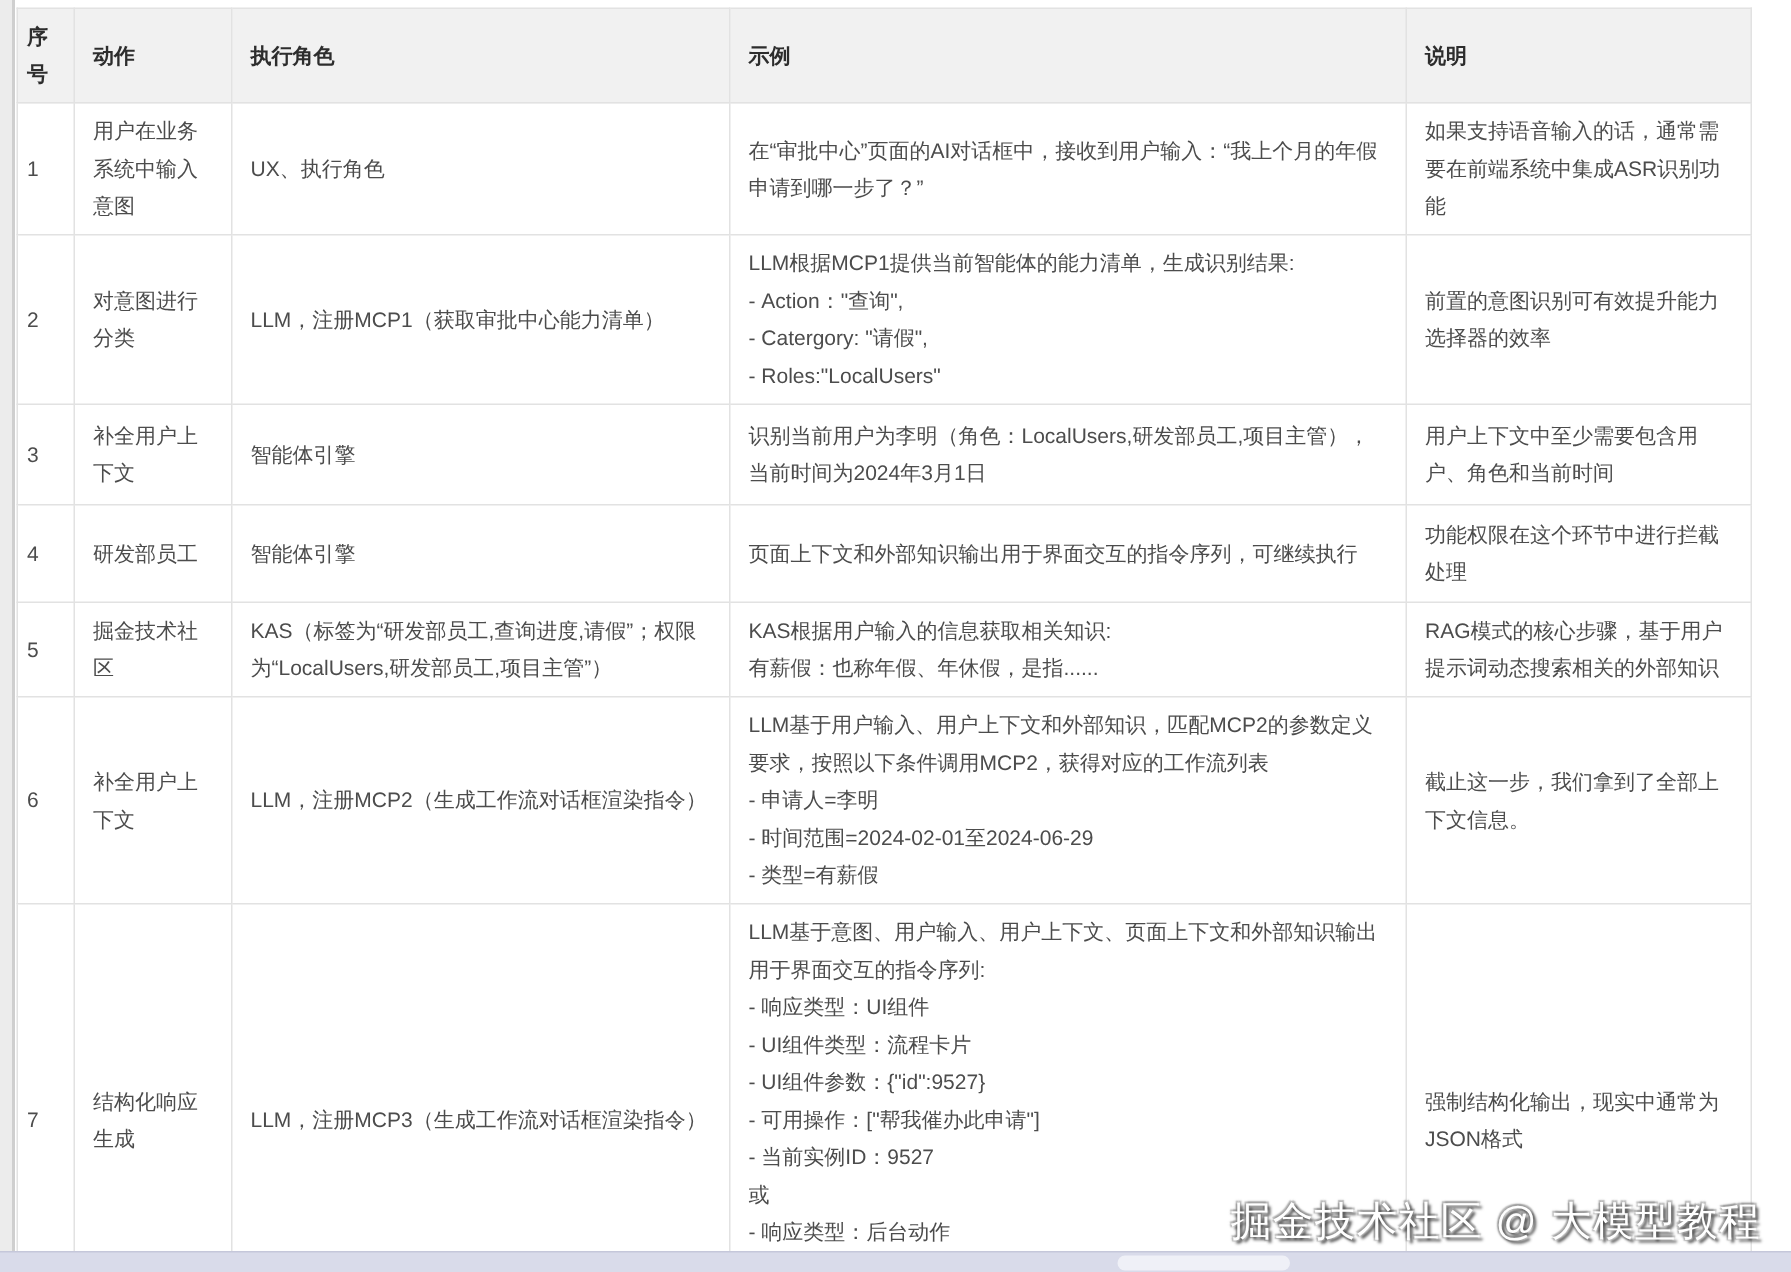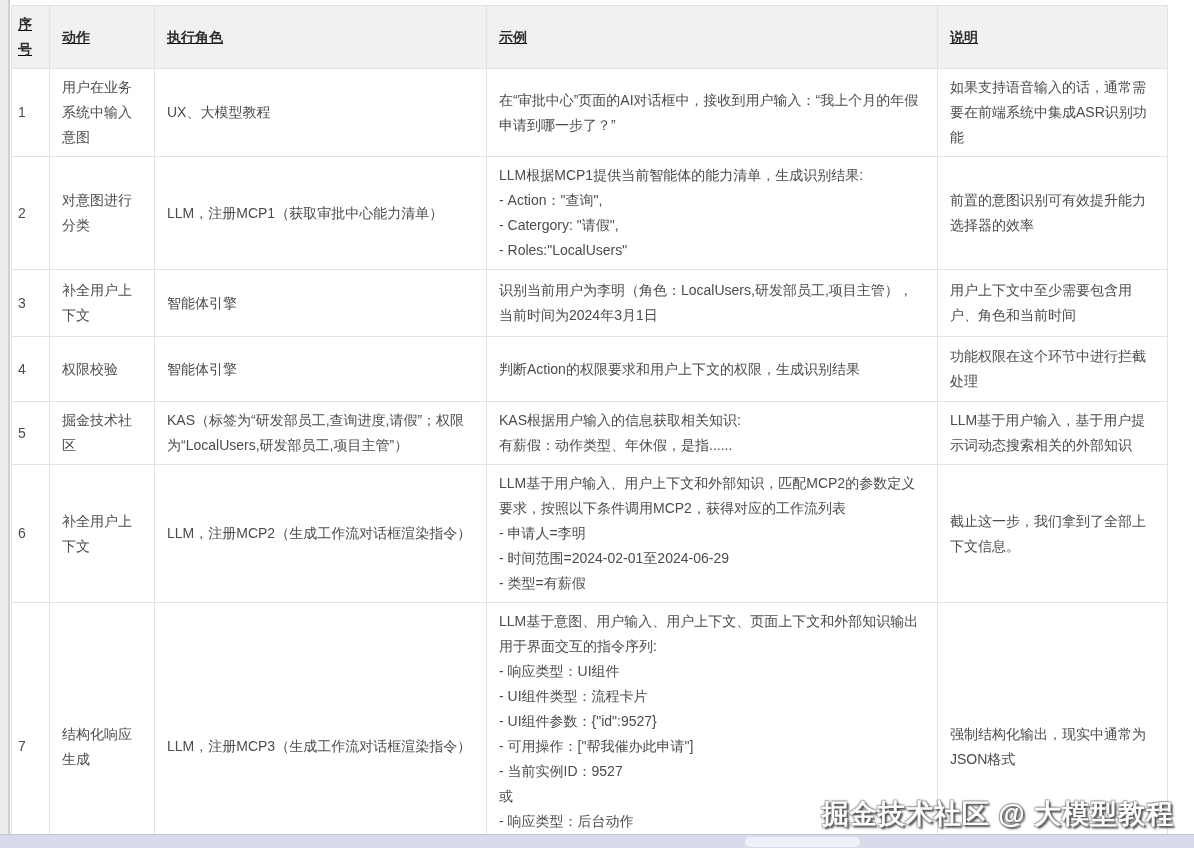--- a/index.html
+++ b/index.html
@@ -27,38 +27,38 @@
     vertical-align: middle;
     font-size: 14px;
     line-height: 25px;
     color: #4c4c4c;
     padding: 6px 12px;
     text-align: left;
     overflow-wrap: break-word;
     word-break: break-word;
     white-space: pre-line;
   }
-  table.wf thead tr { height: 57px; text-decoration: underline; }
+  table.wf thead tr { height: 57px; }
   table.wf th {
     background: #f1f1f1;
     color: #2d2d2d;
     font-weight: bold;
   }
   .c-no { padding: 6px 6px !important; }
   tr.r1 { height: 79px; }
   tr.r2 { height: 102px; }
   tr.r3 { height: 67px; }
   tr.r4 { height: 65px; }
   tr.r5 { height: 63px; }
   tr.r6 { height: 137px; }
   .watermark {
     position: absolute;
     right: 20px; bottom: 16px;
     font-size: 27px;
-    font-weight: bold;
+    font-weight: normal;
     color: #ffffff;
     letter-spacing: 1px;
     text-shadow:
       2px 2px 2px rgba(70,70,70,0.95),
       -1px -1px 1px rgba(130,130,130,0.6),
       1px -1px 1px rgba(110,110,110,0.5),
       -1px 1px 1px rgba(110,110,110,0.5);
     white-space: nowrap;
   }
   .hscrollbar {
@@ -95,21 +95,21 @@
       <th>动作</th>
       <th>执行角色</th>
       <th>示例</th>
       <th>说明</th>
     </tr>
   </thead>
   <tbody>
     <tr class="r1">
       <td class="c-no">1</td>
       <td>用户在业务系统中输入意图</td>
-      <td>UX、大模型教程</td>
+      <td>UX、执行角色</td>
       <td>在“审批中心”页面的AI对话框中，接收到用户输入：“我上个月的年假申请到哪一步了？”</td>
       <td>如果支持语音输入的话，通常需要在前端系统中集成ASR识别功能</td>
     </tr>
     <tr class="r2">
       <td class="c-no">2</td>
       <td>对意图进行分类</td>
       <td>LLM，注册MCP1（获取审批中心能力清单）</td>
       <td>LLM根据MCP1提供当前智能体的能力清单，生成识别结果:
 - Action："查询",
 - Catergory: "请假",
@@ -118,32 +118,32 @@
     </tr>
     <tr class="r3">
       <td class="c-no">3</td>
       <td>补全用户上下文</td>
       <td>智能体引擎</td>
       <td>识别当前用户为李明（角色：LocalUsers,研发部员工,项目主管），当前时间为2024年3月1日</td>
       <td>用户上下文中至少需要包含用户、角色和当前时间</td>
     </tr>
     <tr class="r4">
       <td class="c-no">4</td>
-      <td>权限校验</td>
+      <td>研发部员工</td>
       <td>智能体引擎</td>
-      <td>判断Action的权限要求和用户上下文的权限，生成识别结果</td>
+      <td>页面上下文和外部知识输出用于界面交互的指令序列，可继续执行</td>
       <td>功能权限在这个环节中进行拦截处理</td>
     </tr>
     <tr class="r5">
       <td class="c-no">5</td>
       <td>掘金技术社区</td>
       <td>KAS（标签为“研发部员工,查询进度,请假”；权限为“LocalUsers,研发部员工,项目主管”）</td>
       <td>KAS根据用户输入的信息获取相关知识:
-有薪假：动作类型、年休假，是指......</td>
-      <td>LLM基于用户输入，基于用户提示词动态搜索相关的外部知识</td>
+有薪假：也称年假、年休假，是指......</td>
+      <td>RAG模式的核心步骤，基于用户提示词动态搜索相关的外部知识</td>
     </tr>
     <tr class="r6">
       <td class="c-no">6</td>
       <td>补全用户上下文</td>
       <td>LLM，注册MCP2（生成工作流对话框渲染指令）</td>
       <td>LLM基于用户输入、用户上下文和外部知识，匹配MCP2的参数定义要求，按照以下条件调用MCP2，获得对应的工作流列表
 - 申请人=李明
 - 时间范围=2024-02-01至2024-06-29
 - 类型=有薪假</td>
       <td>截止这一步，我们拿到了全部上下文信息。</td>

